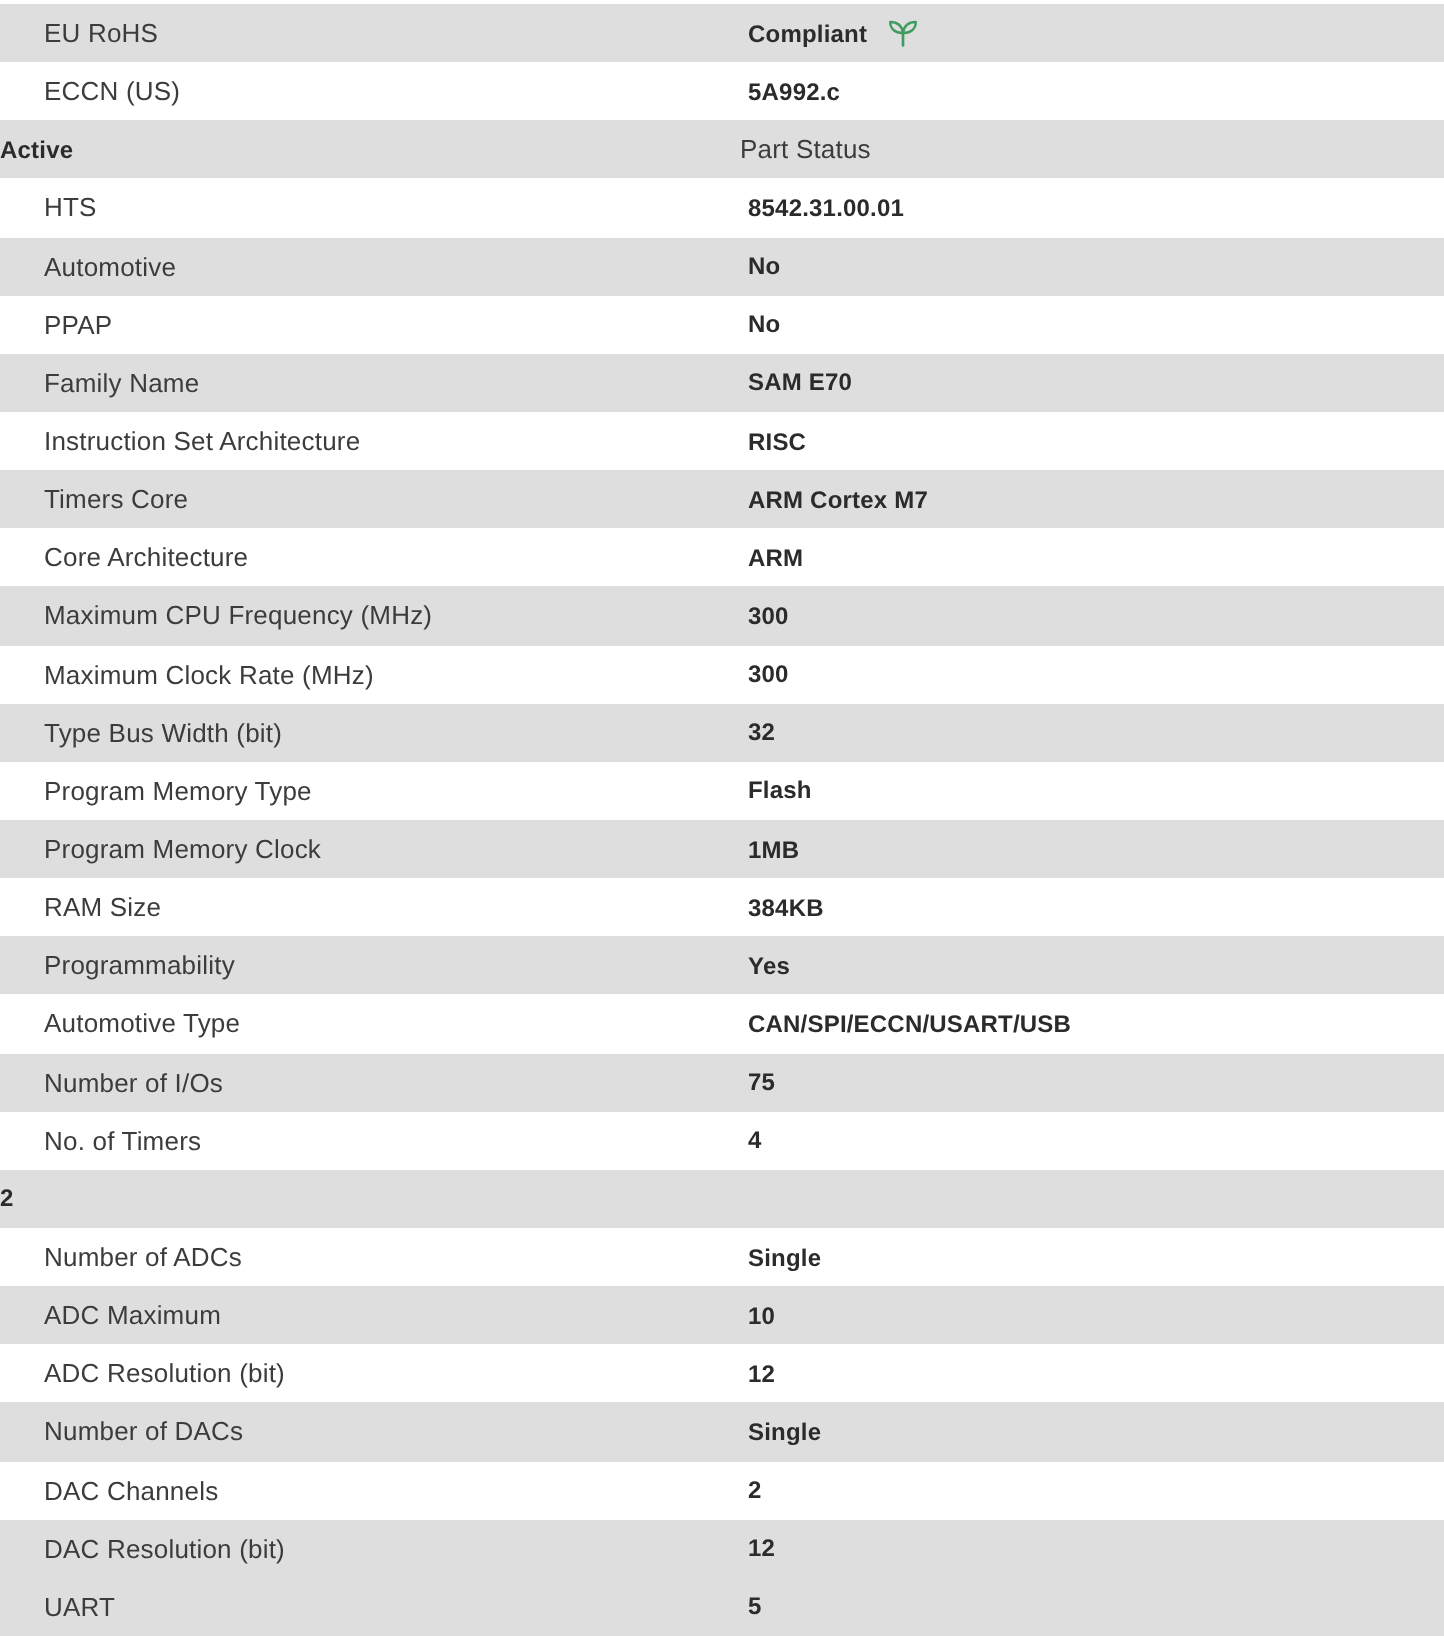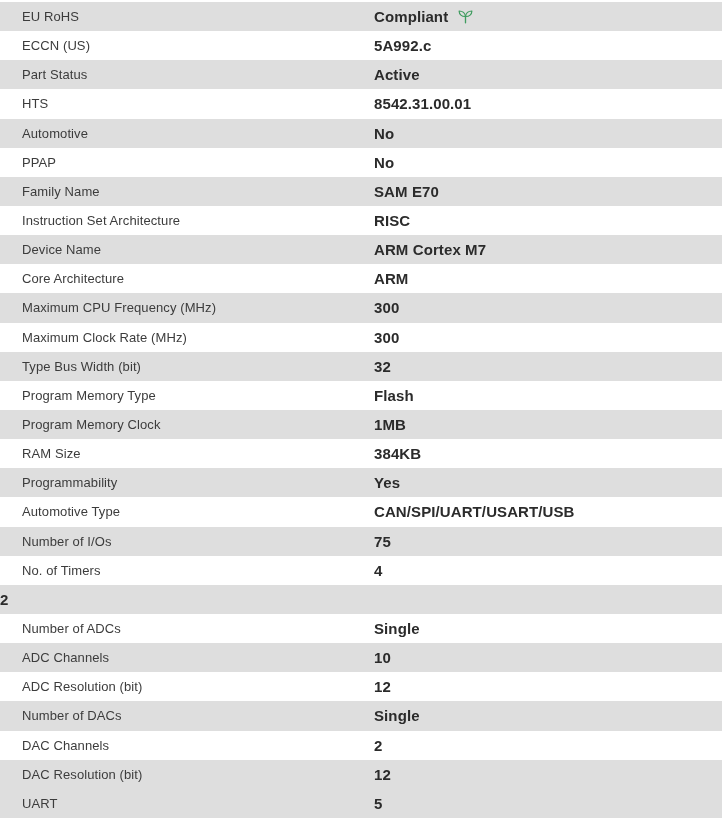--- a/index.html
+++ b/index.html
@@ -38,21 +38,21 @@
     width: 374px;
     font-size: 13px;
     font-weight: 400;
     color: var(--label-text, #3c3c3c);
     letter-spacing: 0.1px;
   }
   .cell.value {
     flex: 1;
     display: flex;
     align-items: center;
-    font-size: 15px;
+    font-size: 12px;
     font-weight: 700;
     color: var(--value-text, #2b2b2b);
     letter-spacing: 0.1px;
   }
   .leaf {
     display: inline-flex;
     align-items: center;
     margin-left: 9px;
     cursor: pointer;
   }
@@ -79,25 +79,25 @@
 
   <div class="spec-row">
     <div class="cell label">ECCN (US)</div>
     <div class="cell value">
       <span class="value-text">5A992.c</span>
 
     </div>
   </div>
 
   <div class="spec-row alt">
+    <div class="cell value">
+      <span class="value-text">Active</span>
+
+    </div>
     <div class="cell label">Part Status</div>
-    <div class="cell value">
-      <span class="value-text">Active</span>
-
-    </div>
   </div>
 
   <div class="spec-row">
     <div class="cell label">HTS</div>
     <div class="cell value">
       <span class="value-text">8542.31.00.01</span>
 
     </div>
   </div>
 
@@ -127,21 +127,21 @@
 
   <div class="spec-row">
     <div class="cell label">Instruction Set Architecture</div>
     <div class="cell value">
       <span class="value-text">RISC</span>
 
     </div>
   </div>
 
   <div class="spec-row alt">
-    <div class="cell label">Device Name</div>
+    <div class="cell label">Timers Core</div>
     <div class="cell value">
       <span class="value-text">ARM Cortex M7</span>
 
     </div>
   </div>
 
   <div class="spec-row">
     <div class="cell label">Core Architecture</div>
     <div class="cell value">
       <span class="value-text">ARM</span>
@@ -201,21 +201,21 @@
     <div class="cell label">Programmability</div>
     <div class="cell value">
       <span class="value-text">Yes</span>
 
     </div>
   </div>
 
   <div class="spec-row">
     <div class="cell label">Automotive Type</div>
     <div class="cell value">
-      <span class="value-text">CAN/SPI/UART/USART/USB</span>
+      <span class="value-text">CAN/SPI/ECCN/USART/USB</span>
 
     </div>
   </div>
 
   <div class="spec-row alt">
     <div class="cell label">Number of I/Os</div>
     <div class="cell value">
       <span class="value-text">75</span>
 
     </div>
@@ -238,21 +238,21 @@
 
   <div class="spec-row">
     <div class="cell label">Number of ADCs</div>
     <div class="cell value">
       <span class="value-text">Single</span>
 
     </div>
   </div>
 
   <div class="spec-row alt">
-    <div class="cell label">ADC Channels</div>
+    <div class="cell label">ADC Maximum</div>
     <div class="cell value">
       <span class="value-text">10</span>
 
     </div>
   </div>
 
   <div class="spec-row">
     <div class="cell label">ADC Resolution (bit)</div>
     <div class="cell value">
       <span class="value-text">12</span>

